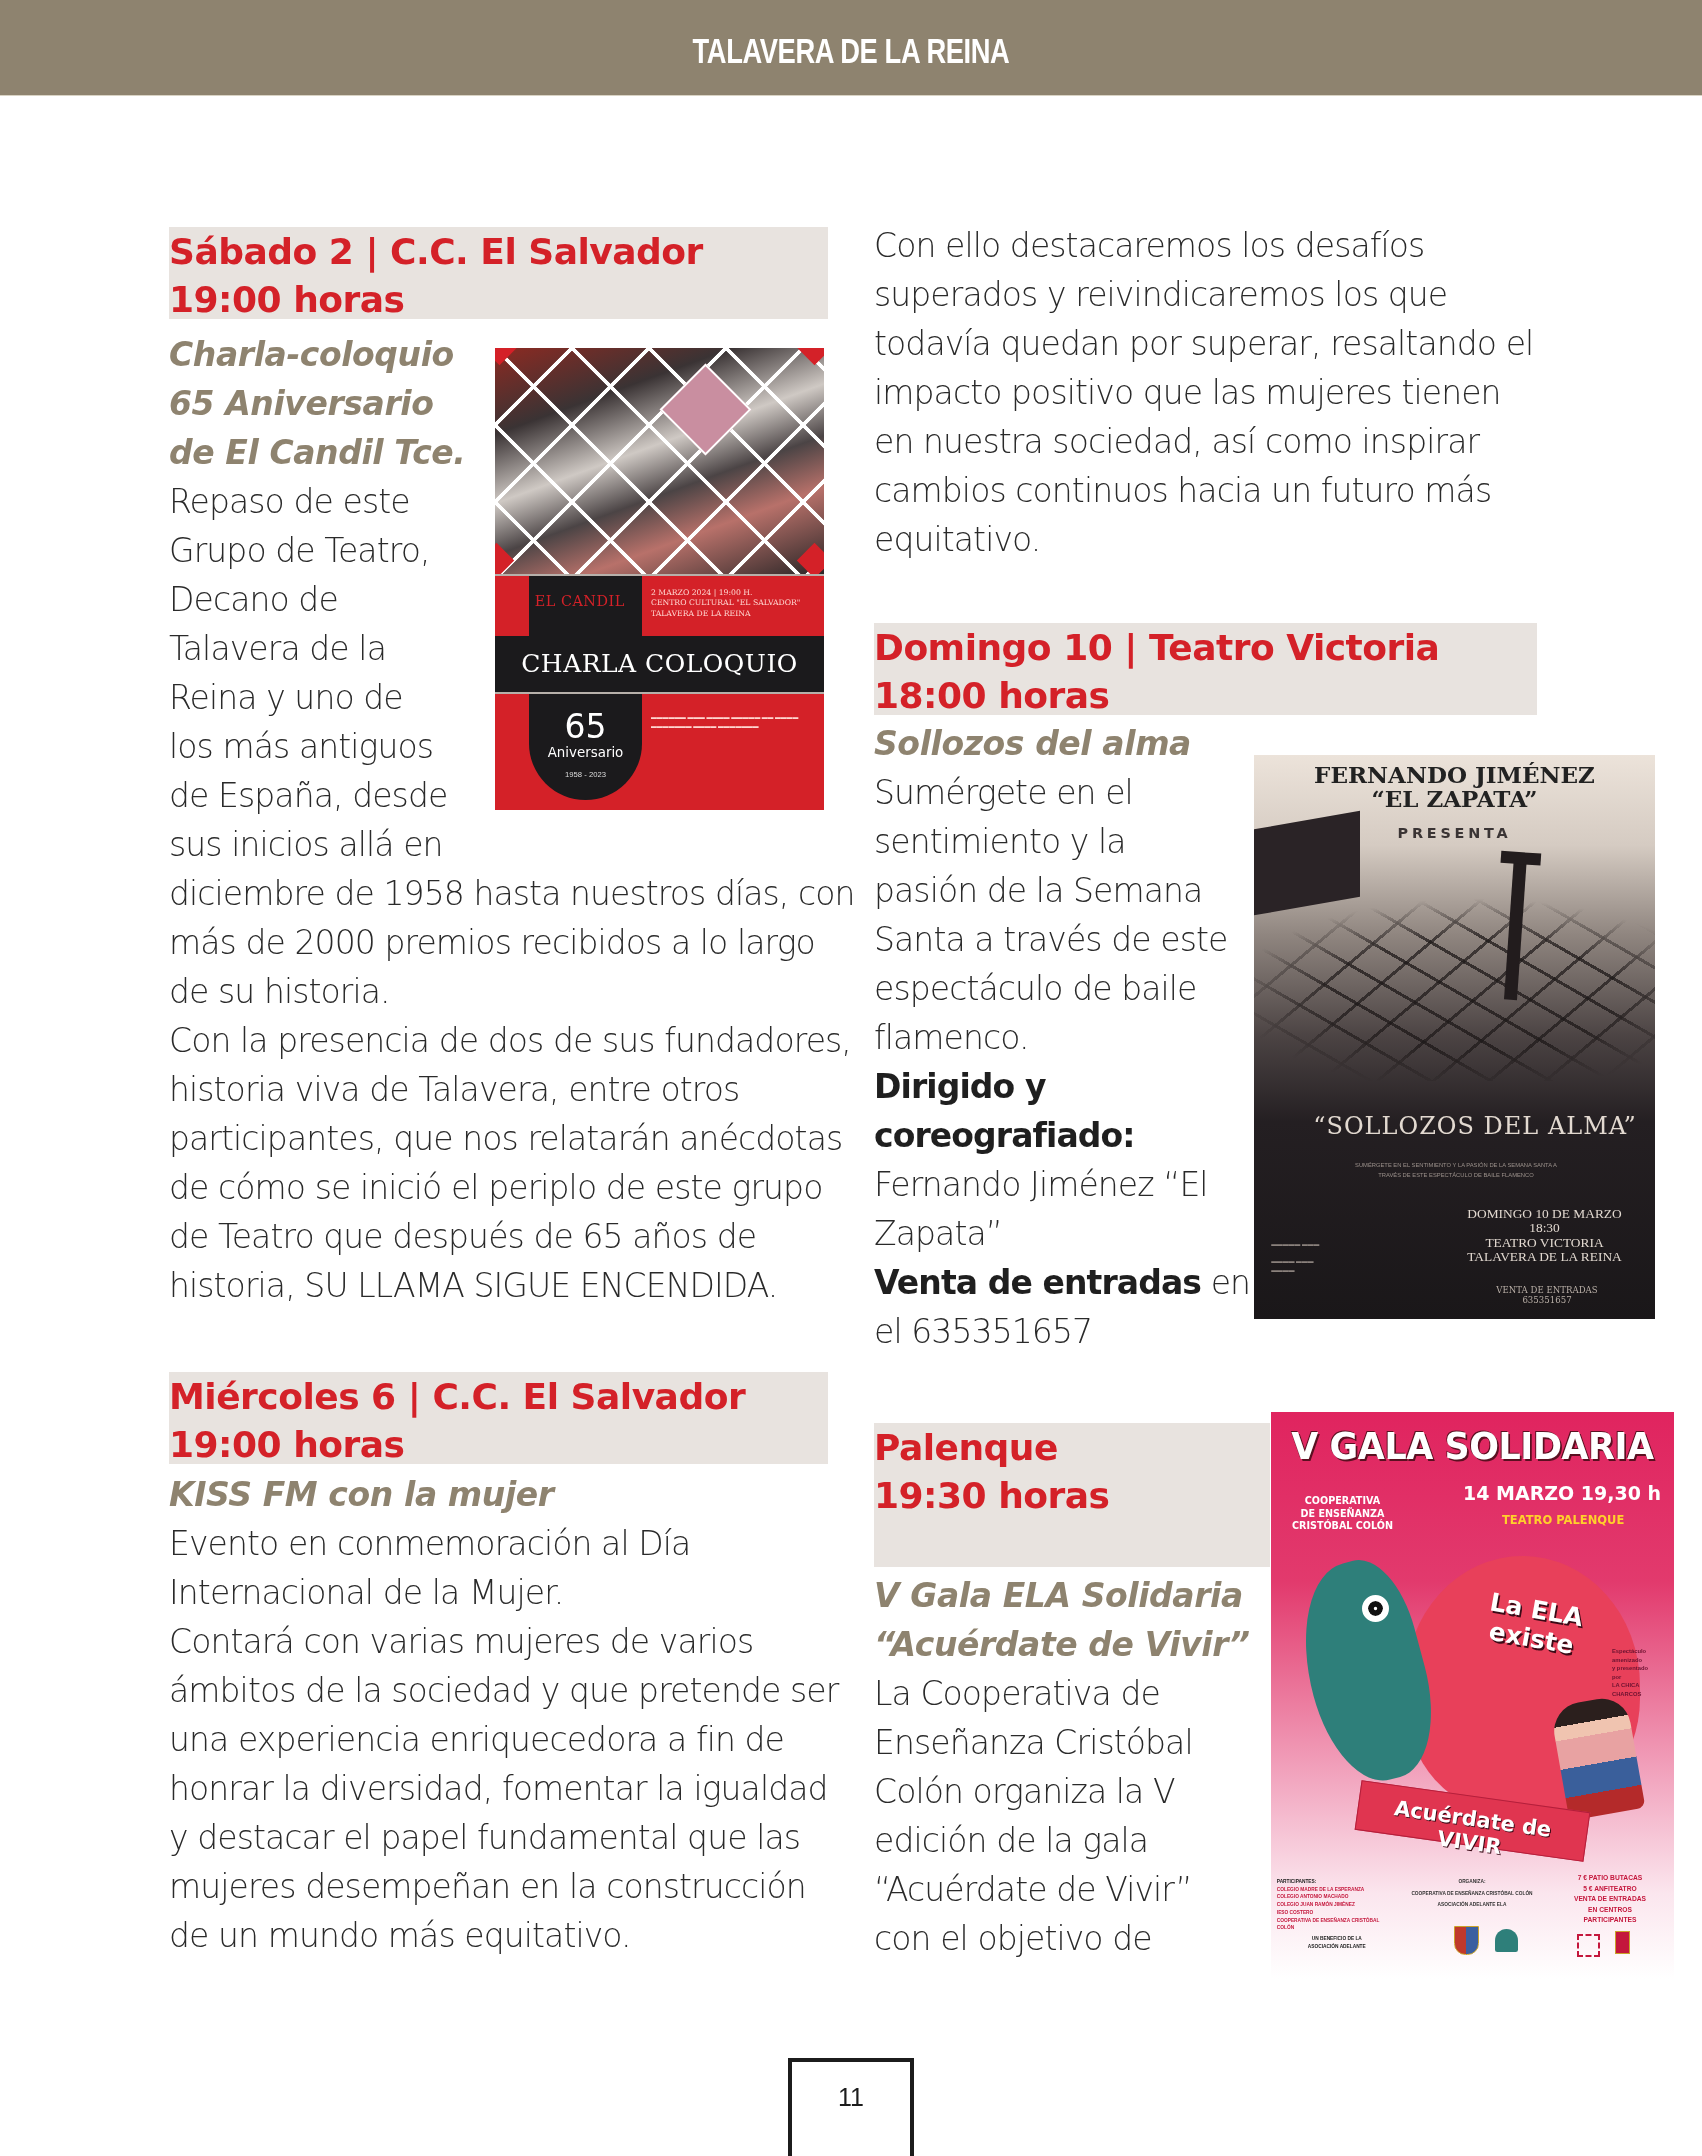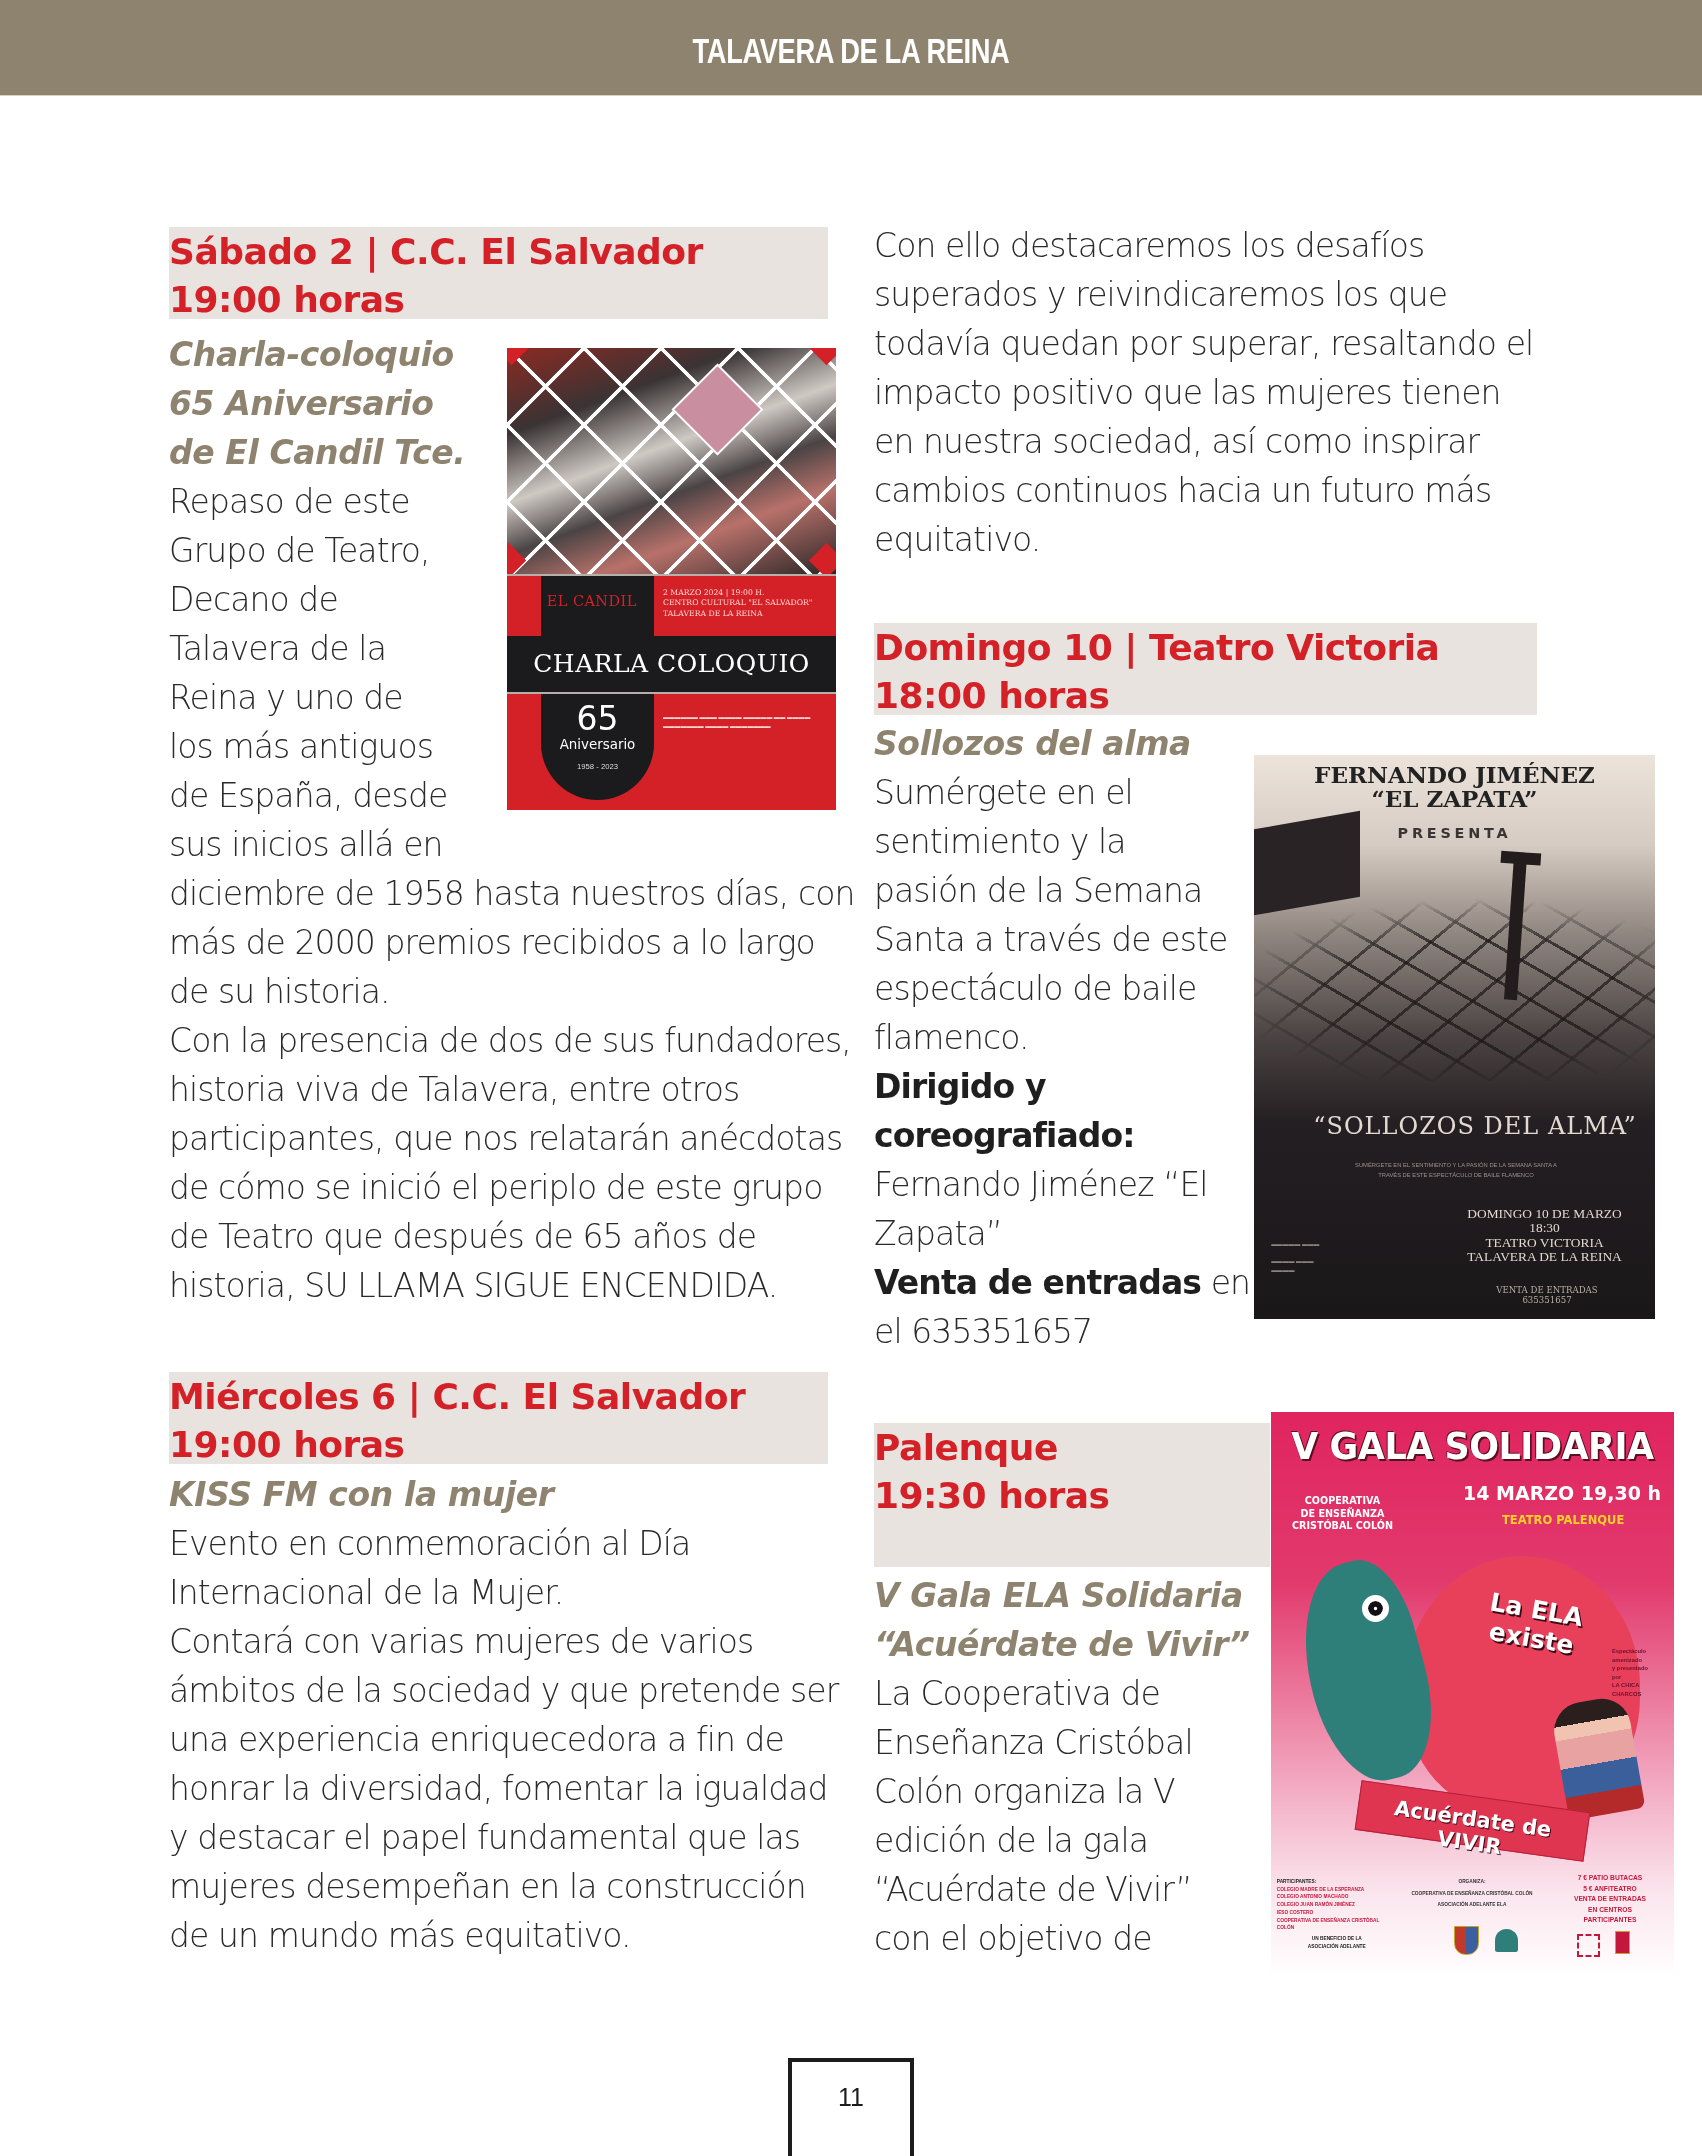--- a/index.html
+++ b/index.html
@@ -17,36 +17,36 @@
   .heading-box span { display: block; }
 
   .subtitle { color: #8e836f; font-family: "DejaVu Sans", sans-serif; font-weight: 700; font-style: italic; font-size: 33px; line-height: 49px; letter-spacing: -0.4px; }
   .body-text { font-family: "DejaVu Sans", sans-serif; font-weight: 300; font-size: 33px; line-height: 49px; color: #2a2a2a; letter-spacing: -0.9px; }
   .body-text .line { display: block; white-space: nowrap; }
   .bold { font-weight: 700; color: #1f1f1f; }
 
   .poster { position: absolute; overflow: hidden; }
 
   
-  .poster-candil { left: 507px; top: 348px; width: 329px; height: 462px; background: #1b1a1c; }
+  .poster-candil { left: 495px; top: 348px; width: 329px; height: 462px; background: #1b1a1c; }
   .candil-collage { position: absolute; left: 0; top: 0; width: 329px; height: 226px; background:
       linear-gradient(135deg, transparent 48%, #ffffff 48.5%, #ffffff 51.5%, transparent 52%) 0 0/77px 77px,
       linear-gradient(45deg, transparent 48%, #ffffff 48.5%, #ffffff 51.5%, transparent 52%) 0 0/77px 77px,
       linear-gradient(160deg, #8d2a22 0%, #3a3334 25%, #cfc9c4 45%, #4b4445 60%, #b8716a 75%, #2b2627 100%); }
   .candil-collage .tile-pink { position: absolute; left: 178px; top: 29px; width: 65px; height: 65px; background: #c98ea0; transform: rotate(45deg); border: 2.9px solid #fff; }
   .candil-collage .tile-red { position: absolute; width: 25px; height: 25px; background: #d42128; transform: rotate(45deg); }
   .candil-band-top { position: absolute; left: 0; top: 226px; width: 329px; height: 62px; background: #d42128; border-top: 2.9px solid #b7b0aa; }
   .candil-logo-box { position: absolute; left: 34px; top: 0; width: 113px; height: 60px; background: #1b1a1c; }
   .candil-logo { position: absolute; left: 5.8px; top: 17.3px; color: #d42128; font-family: "DejaVu Serif", serif; font-size: 14.4px; letter-spacing: 0.5px; }
   .candil-date { position: absolute; left: 156px; top: 11.5px; color: #ffd6d0; font-family: "DejaVu Serif", serif; font-size: 7.7px; line-height: 10.6px; width: 168px; }
   .candil-band-mid { position: absolute; left: 0; top: 288px; width: 329px; height: 58px; background: #1b1a1c; border-bottom: 2.9px solid #b7b0aa; }
   .candil-title { position: absolute; left: 0; top: 13.4px; width: 100%; text-align: center; color: #ffffff; font-family: "DejaVu Serif", serif; font-size: 25px; letter-spacing: 0.5px; }
   .candil-band-bot { position: absolute; left: 0; top: 346px; width: 329px; height: 116px; background: #d42128; }
   .candil-badge { position: absolute; left: 34px; top: 0; width: 113px; height: 106px; background: #1b1a1c; border-radius: 0 0 57px 57px; text-align: center; color: #fff; }
-  .candil-badge .num { display: block; font-family: "DejaVu Sans", sans-serif; font-size: 33px; line-height: 37px; margin-top: 6px; }
+  .candil-badge .num { display: block; font-family: "DejaVu Sans", sans-serif; font-size: 33px; line-height: 37px; margin-top: 14px; }
   .candil-badge .ann { display: block; font-family: "DejaVu Sans", sans-serif; font-size: 13.4px; line-height: 15.4px; }
   .candil-badge .yrs { display: block; font-size: 7.7px; margin-top: 9.6px; color: #ddd; }
   .candil-fine { position: absolute; left: 156px; top: 19px; width: 163px; color: #ffd6d0; font-size: 5.8px; line-height: 8.6px; }
 
   
   .poster-sollozos { left: 1254px; top: 755px; width: 401px; height: 564px; background: linear-gradient(180deg, #ece3da 0%, #d5cbc2 16%, #8f857f 32%, #4b4343 50%, #241f22 65%, #1a1719 100%); }
   .soll-thorns { position: absolute; left: 0; top: 134px; width: 401px; height: 192px;
      background:
        repeating-linear-gradient(30deg, transparent 0 27px, rgba(30,25,25,0.75) 27px 30px),
        repeating-linear-gradient(-40deg, transparent 0 33px, rgba(30,25,25,0.7) 33px 36px);

